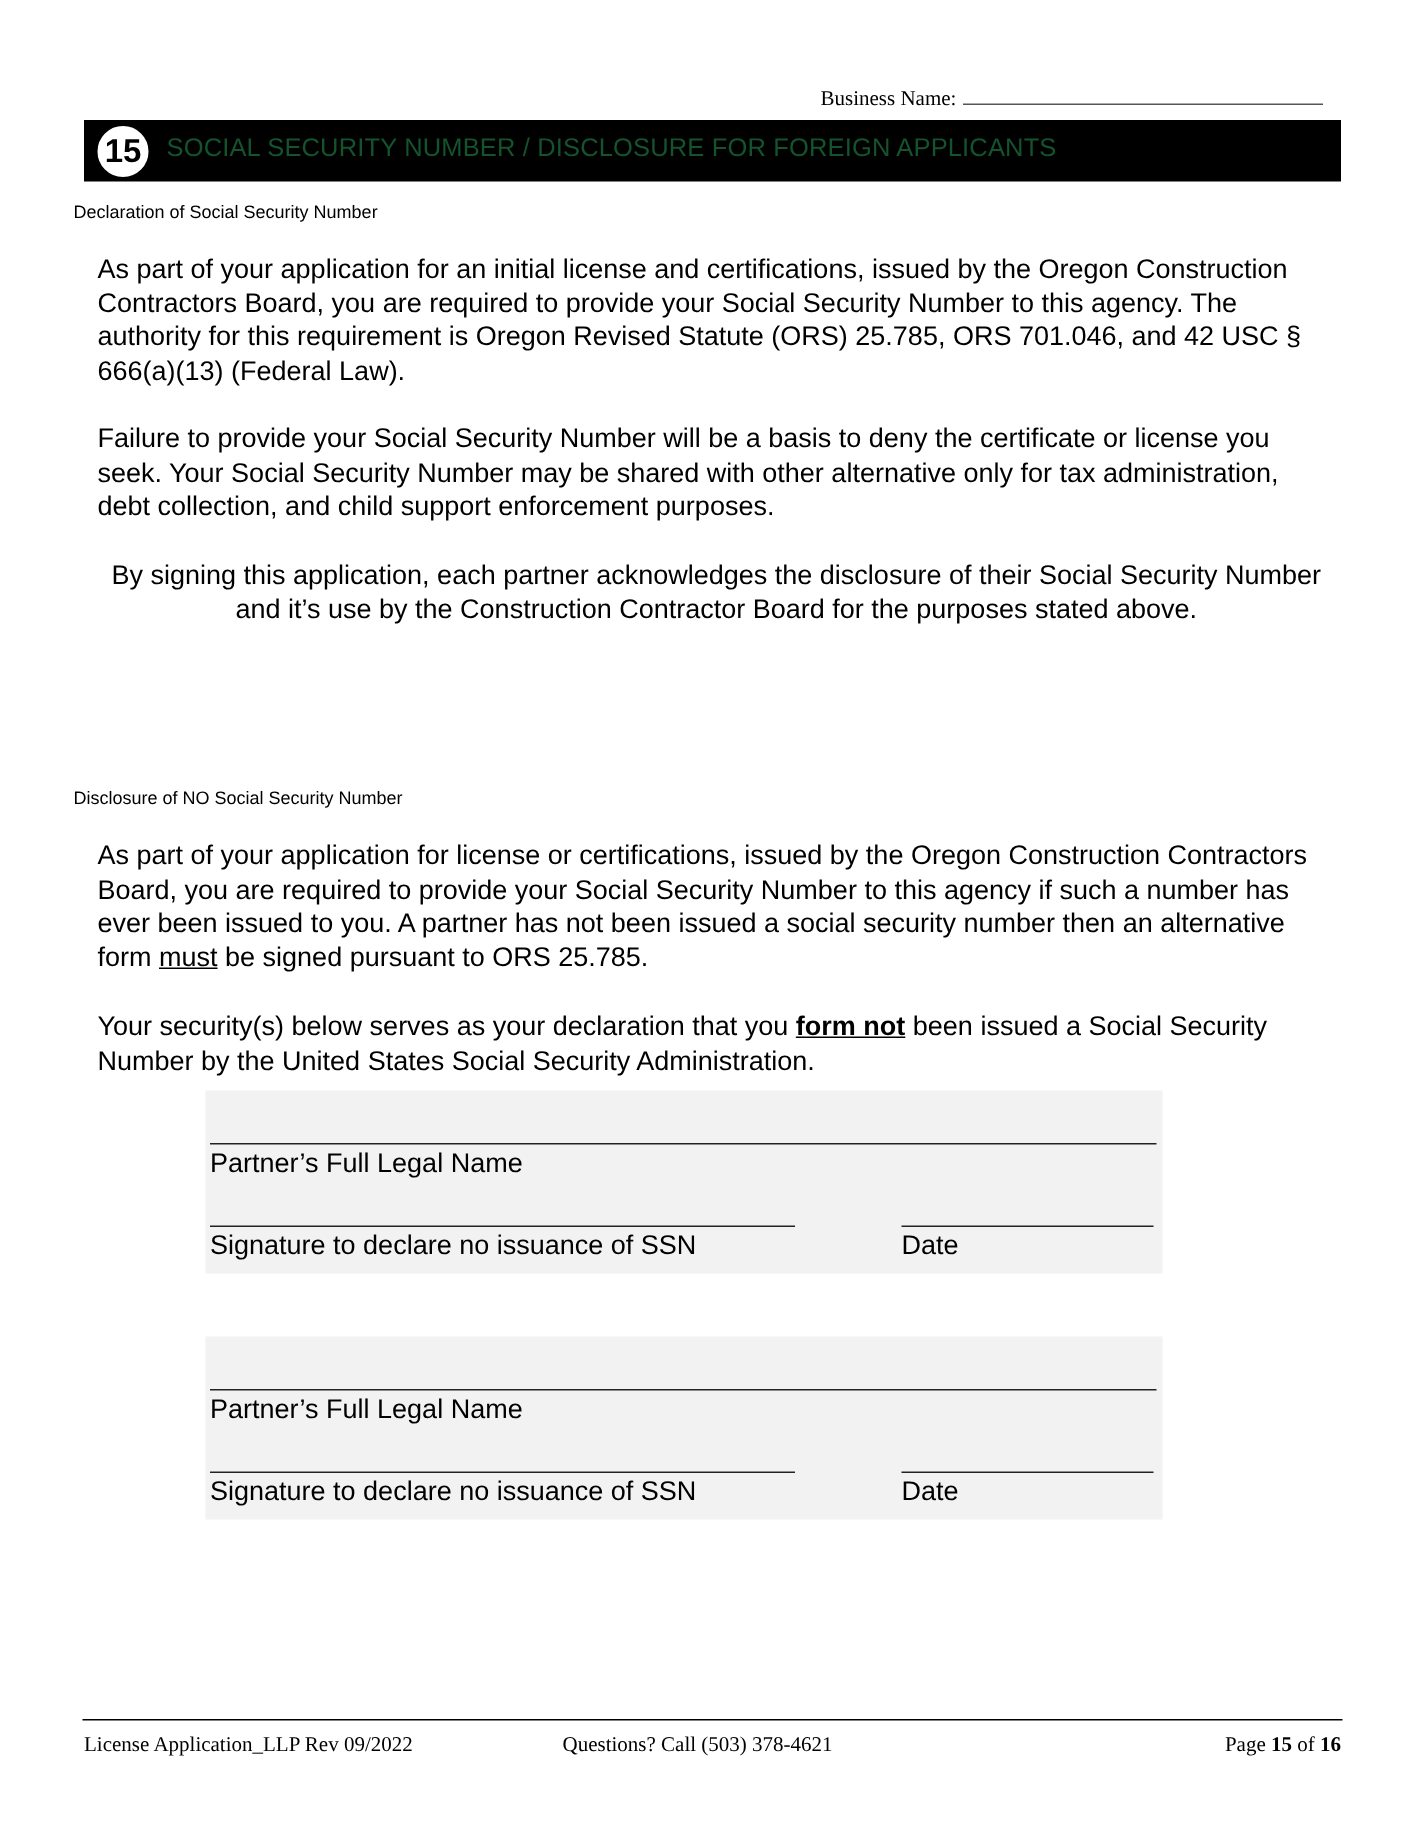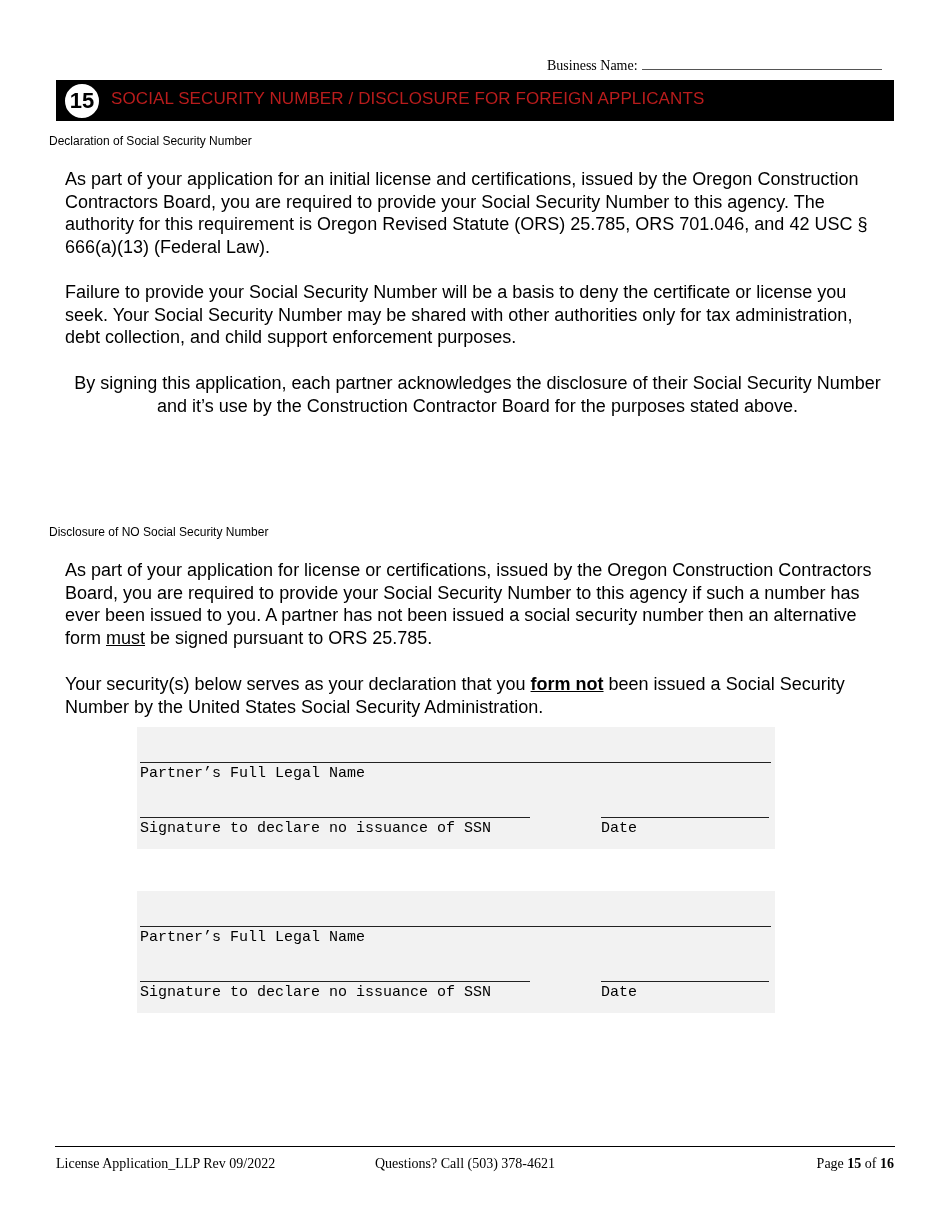--- a/index.html
+++ b/index.html
@@ -5,52 +5,52 @@
     html, body { margin: 0; padding: 0; background: #ffffff; }
     body { width: 950px; height: 1230px; position: relative; overflow: hidden; color: #000; }
     .serif { font-family: "Liberation Serif", "DejaVu Serif", serif; }
     .sans { font-family: "Liberation Sans", "DejaVu Sans", sans-serif; }
 
     .biz-name { position: absolute; left: 547px; top: 56px; font-size: 14px; white-space: nowrap; }
     .biz-name .blank { display: inline-block; width: 240px; border-bottom: 1px solid #555; margin-left: 4px; height: 13px; vertical-align: baseline; }
 
     .section-bar { position: absolute; left: 56px; top: 80px; width: 838px; height: 41px; background: #000; }
     .section-num { position: absolute; left: 63px; top: 82px; width: 38px; height: 38px; border-radius: 50%; background: #fff; border: 2px solid #000; box-sizing: border-box; display: flex; align-items: center; justify-content: center; font-weight: bold; font-size: 22px; color: #000; }
-    .section-title { position: absolute; left: 111px; top: 89px; color: #b91c1c; font-size: 17px; letter-spacing: 0.1px; white-space: nowrap; }
+    .section-title { position: absolute; left: 111px; top: 89px; color: #14532d; font-size: 17px; letter-spacing: 0.1px; white-space: nowrap; }
 
     .h2 { position: absolute; left: 49px; font-size: 12px; font-weight: normal; white-space: nowrap; }
     .para { position: absolute; left: 65px; width: 825px; font-size: 18px; line-height: 22.7px; }
     .para p { margin: 0; }
     .u { text-decoration: underline; }
     .bu { text-decoration: underline; font-weight: bold; }
 
     .sig-block { position: absolute; left: 137px; width: 638px; height: 122px; background: #f2f2f2; }
     .line { position: absolute; border-bottom: 1px solid #222; height: 0; }
-    .lbl { position: absolute; font-size: 15px; white-space: nowrap; font-family: Liberation Mono, monospace; }
+    .lbl { position: absolute; font-size: 18px; white-space: nowrap; }
 
     .footer-rule { position: absolute; left: 55px; top: 1146px; width: 840px; border-top: 1px solid #000; }
     .footer { position: absolute; top: 1156px; font-size: 14px; white-space: nowrap; }
   </style>
 </head>
 <body>
 
 <div class="biz-name serif">
   <span>Business Name:</span><span class="blank"></span>
 </div>
 
 <div class="section-bar"></div>
 <div class="section-num sans">15</div>
 <div class="section-title sans">SOCIAL SECURITY NUMBER / DISCLOSURE FOR FOREIGN APPLICANTS</div>
 
 <div class="h2 sans" style="top:134px;">Declaration of Social Security Number</div>
 <div class="para sans" style="top:168px;">
   <p>As part of your application for an initial license and certifications, issued by the Oregon Construction Contractors Board, you are required to provide your Social Security Number to this agency.  The authority for this requirement is Oregon Revised Statute (ORS) 25.785, ORS 701.046, and 42 USC § 666(a)(13) (Federal Law).</p>
 </div>
 <div class="para sans" style="top:281px;">
-  <p>Failure to provide your Social Security Number will be a basis to deny the certificate or license you seek. Your Social Security Number may be shared with other authorities only for tax administration, debt collection, and child support enforcement purposes.</p>
+  <p>Failure to provide your Social Security Number will be a basis to deny the certificate or license you seek. Your Social Security Number may be shared with other alternative only for tax administration, debt collection, and child support enforcement purposes.</p>
 </div>
 <div class="para sans" style="top:372px;text-align:center;">
   <p>By signing this application, each partner acknowledges the disclosure of their Social Security Number and it’s use by the Construction Contractor Board for the purposes stated above.</p>
 </div>
 
 <div class="h2 sans" style="top:525px;">Disclosure of NO Social Security Number</div>
 <div class="para sans" style="top:559px;">
   <p><span>As part of your application for license or certifications, issued by the Oregon Construction Contractors Board, you are required to provide your Social Security Number to this agency if such a number has ever been issued to you.  A partner has not been issued a social security number then an alternative form </span><span class="u">must</span><span> be signed pursuant to ORS 25.785.</span></p>
 </div>
 <div class="para sans" style="top:673px;">

